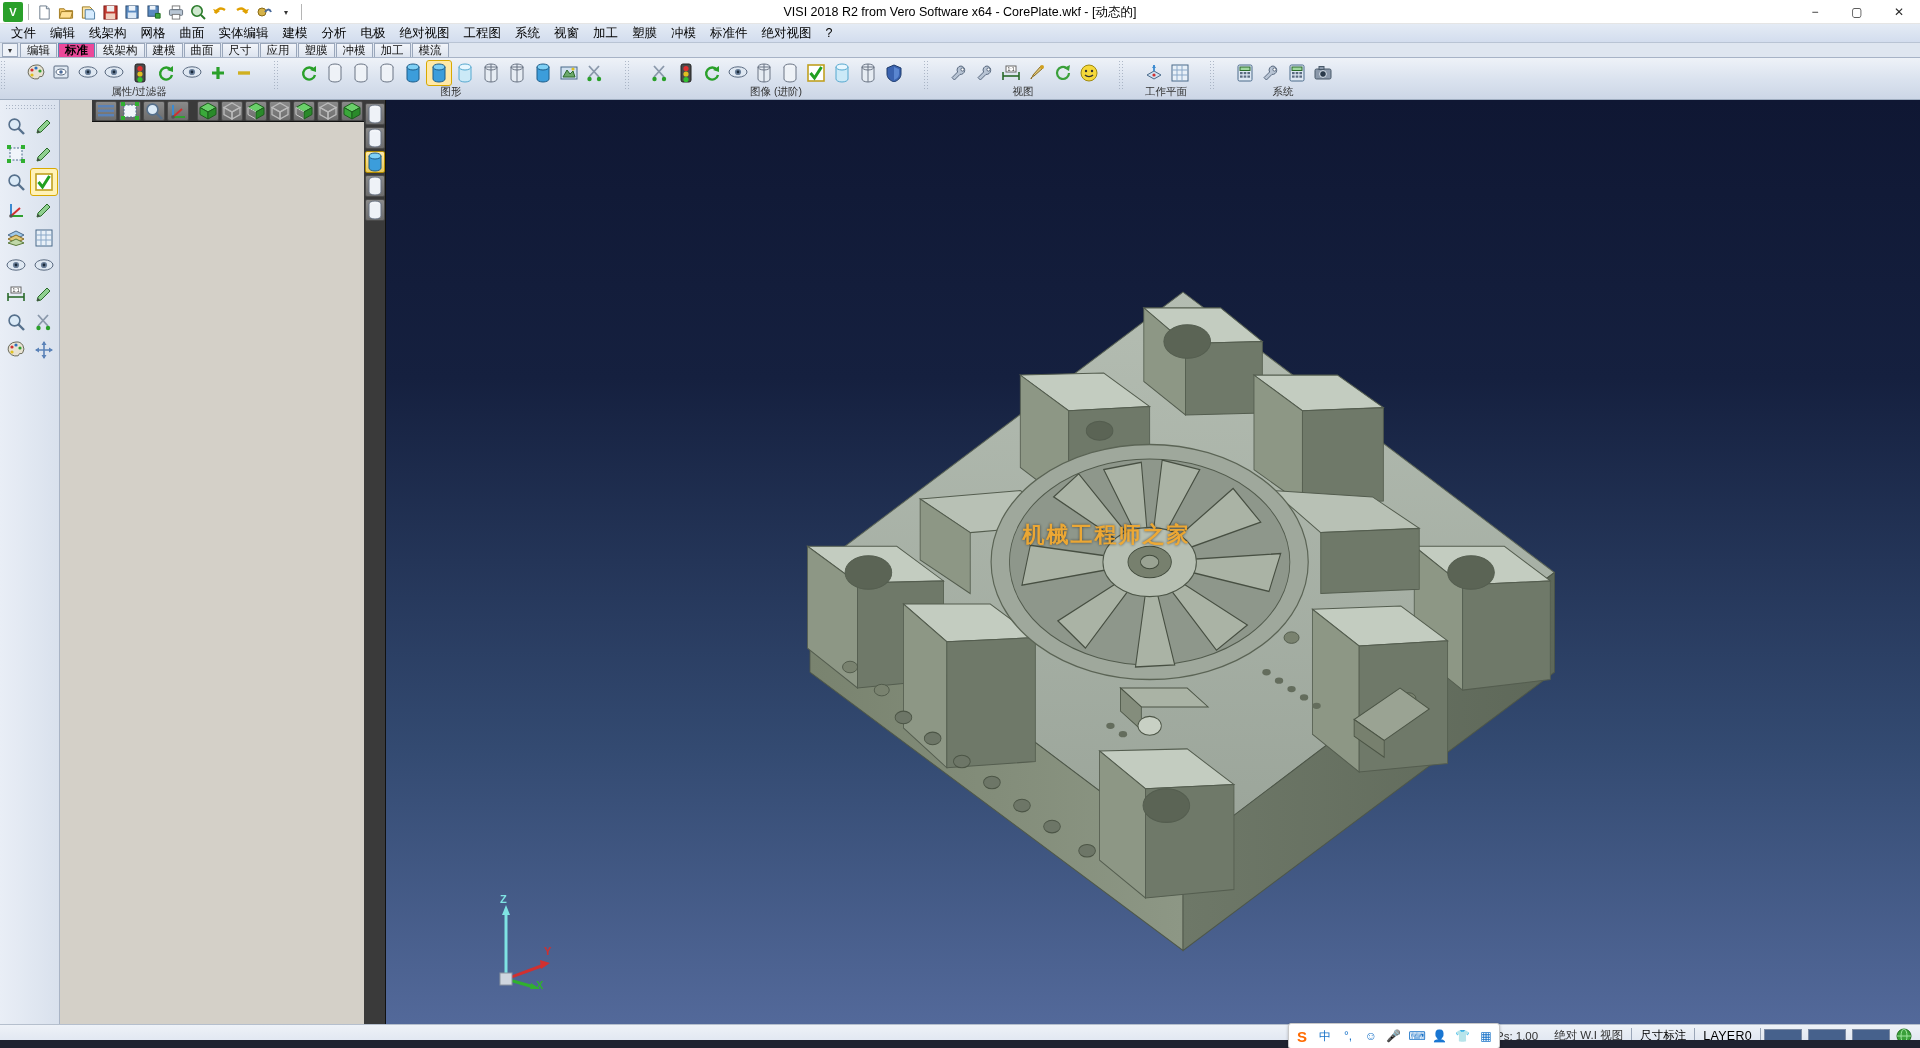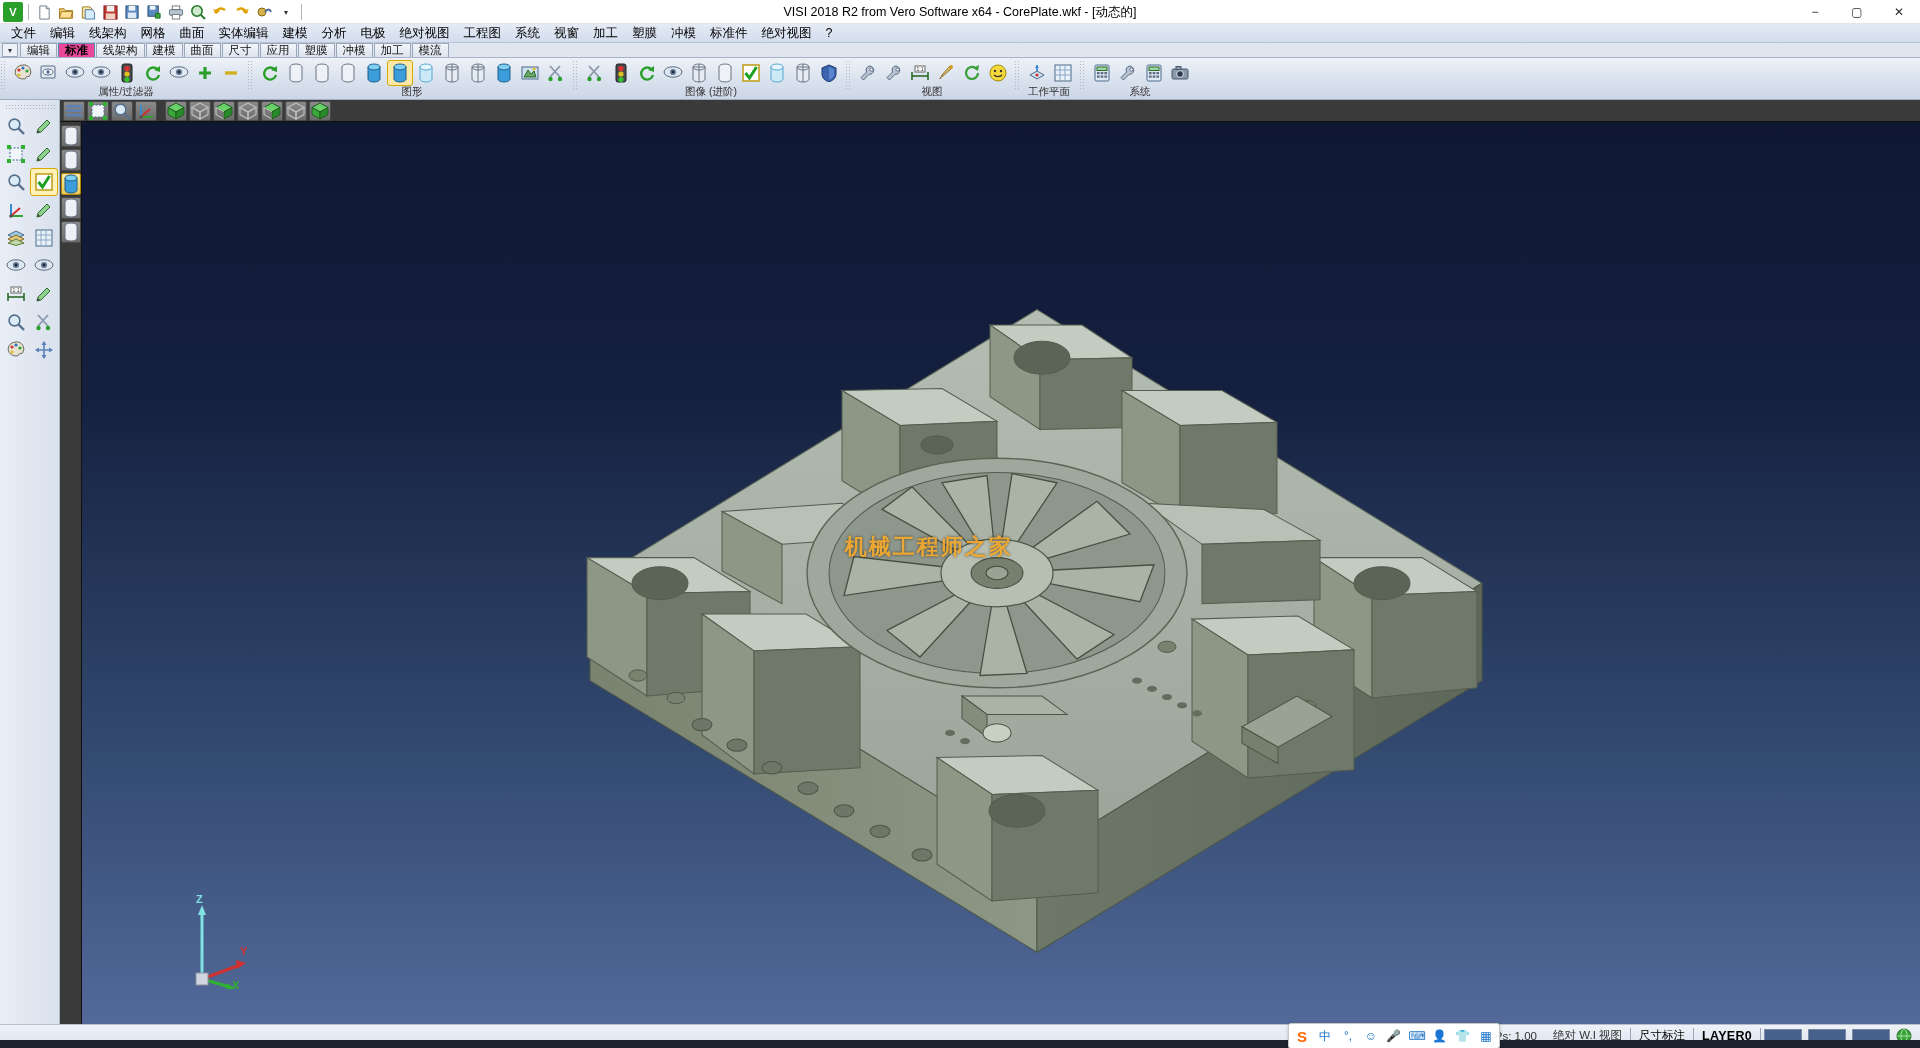--- a/index.html
+++ b/index.html
@@ -73,20 +73,21 @@
     background:#ec4899; border-color:#5c87b2; font-weight:bold; color:#000;
   }
 
   
   .ribbon{
     height:42px; width:100%;
     background:linear-gradient(to bottom,#eef2f8 0%, #dbe3ef 50%, #ccd6e6 100%);
     display:flex; align-items:flex-start;
     border-bottom:1px solid #9fadc0;
     position:relative;
+    gap:13px;
   }
   .tgroup{ display:flex; flex-direction:column; height:42px; position:relative; }
   .tgroup-icons{ display:flex; align-items:center; height:28px; padding:1px 3px 0 5px;}
   .tgroup-label{
     font-size:10.5px; color:#333; text-align:center; width:100%;
     line-height:11px; white-space:nowrap;
   }
   .tgrip{
     width:5px; height:30px; margin-top:2px;
     background-image:
@@ -118,21 +119,21 @@
   }
   .lrow{ display:flex; }
   .licon{
     width:26px;height:26px;margin:1px;
     display:flex;align-items:center;justify-content:center;
     border-radius:2px;cursor:default;
   }
   .licon.sel{background:#fff2b8;outline:1px solid #d9a900;}
 
   
-  .viewcol{ flex:1; display:flex; flex-direction:column; position:relative; }
+  .viewcol{ flex:1; display:flex; flex-direction:row; position:relative;padding-left:32px; }
   .viewtoolbar{
     height:22px; background:#3a3a3a;
     display:flex; align-items:center; padding-left:2px;
     border-bottom:1px solid #111;
   }
   .vbtn{
     width:22px;height:20px;margin:0 1px;
     background:linear-gradient(to bottom,#8a8a8a,#6c6c6c);
     border:1px solid #4a4a4a; border-radius:2px;
     display:flex;align-items:center;justify-content:center;cursor:default;
@@ -170,21 +171,21 @@
     border-top:1px solid #a9b4c5;
     display:flex; align-items:center; font-size:12px; color:#000;
   }
   .sb-seg{ padding:0 8px; height:24px; display:flex; align-items:center; white-space:nowrap;}
   .sb-div{ width:1px; height:16px; background:#9aa6b8; }
   .sb-icon{
     width:20px;height:20px;margin:0 1px;display:flex;align-items:center;justify-content:center;
     cursor:default; border-radius:2px;
   }
   .coord{ font-family:"Liberation Sans",sans-serif; font-size:12.5px; }
-  .layer{ font-weight:bold; font-size:12.5px; letter-spacing:.3px; }
+  .layer{ font-weight:normal; font-size:12.5px; letter-spacing:.3px; }
   .colorchip{ width:38px;height:14px;background:#46618c;border:1px solid #7b8aa3;margin:0 3px;}
 
   
   .statusrow2{
     height:22px; width:100%;
     background:linear-gradient(to bottom,#eef2f8,#dde4ef);
     border-top:1px solid #b5bfcd;
     display:flex; align-items:center; font-size:11.5px;
     position:relative;
   }

